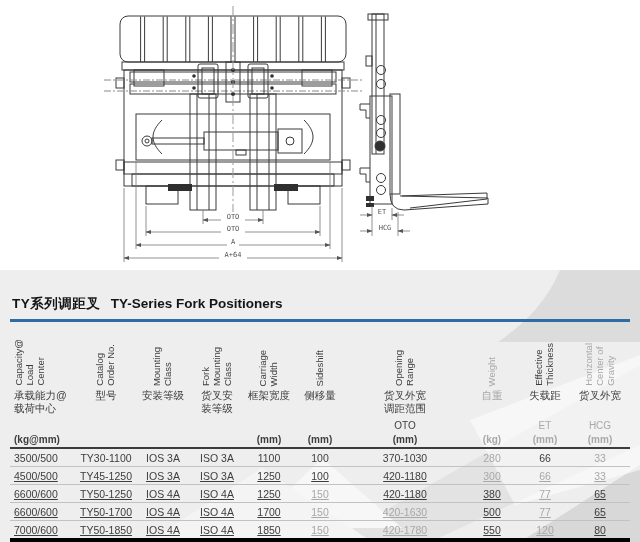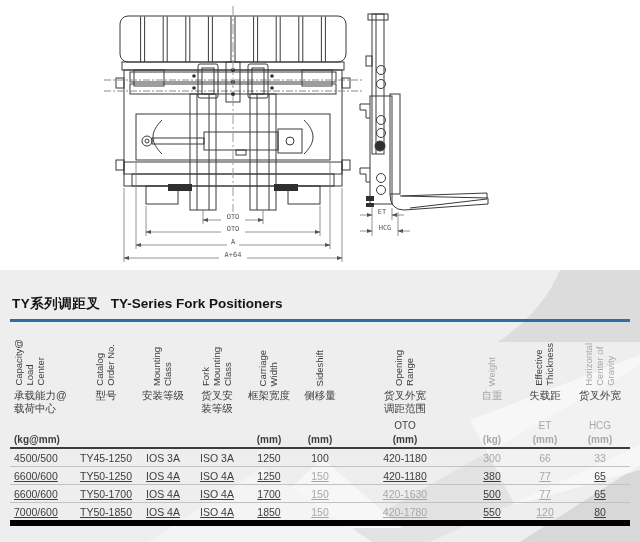--- a/index.html
+++ b/index.html
@@ -279,20 +279,32 @@
           <td></td>
           <td>(mm)</td>
           <td>(mm)</td>
           <td>(mm)</td>
           <td class="muted">(kg)</td>
           <td class="muted">(mm)</td>
           <td class="muted">(mm)</td>
         </tr>
 
         <tr class="datarow">
+          <td class="al">3500/500</td>
+          <td>TY30-1100</td>
+          <td>IOS 3A</td>
+          <td>ISO 3A</td>
+          <td>1100</td>
+          <td>100</td>
+          <td>370-1030</td>
+          <td class="muted">280</td>
+          <td>66</td>
+          <td class="muted">33</td>
+        </tr>
+        <tr class="datarow">
           <td class="al">4500/500</td>
           <td>TY45-1250</td>
           <td>IOS 3A</td>
           <td>ISO 3A</td>
           <td>1250</td>
           <td>100</td>
           <td>420-1180</td>
           <td class="muted">300</td>
           <td class="muted">66</td>
           <td class="muted">33</td>

